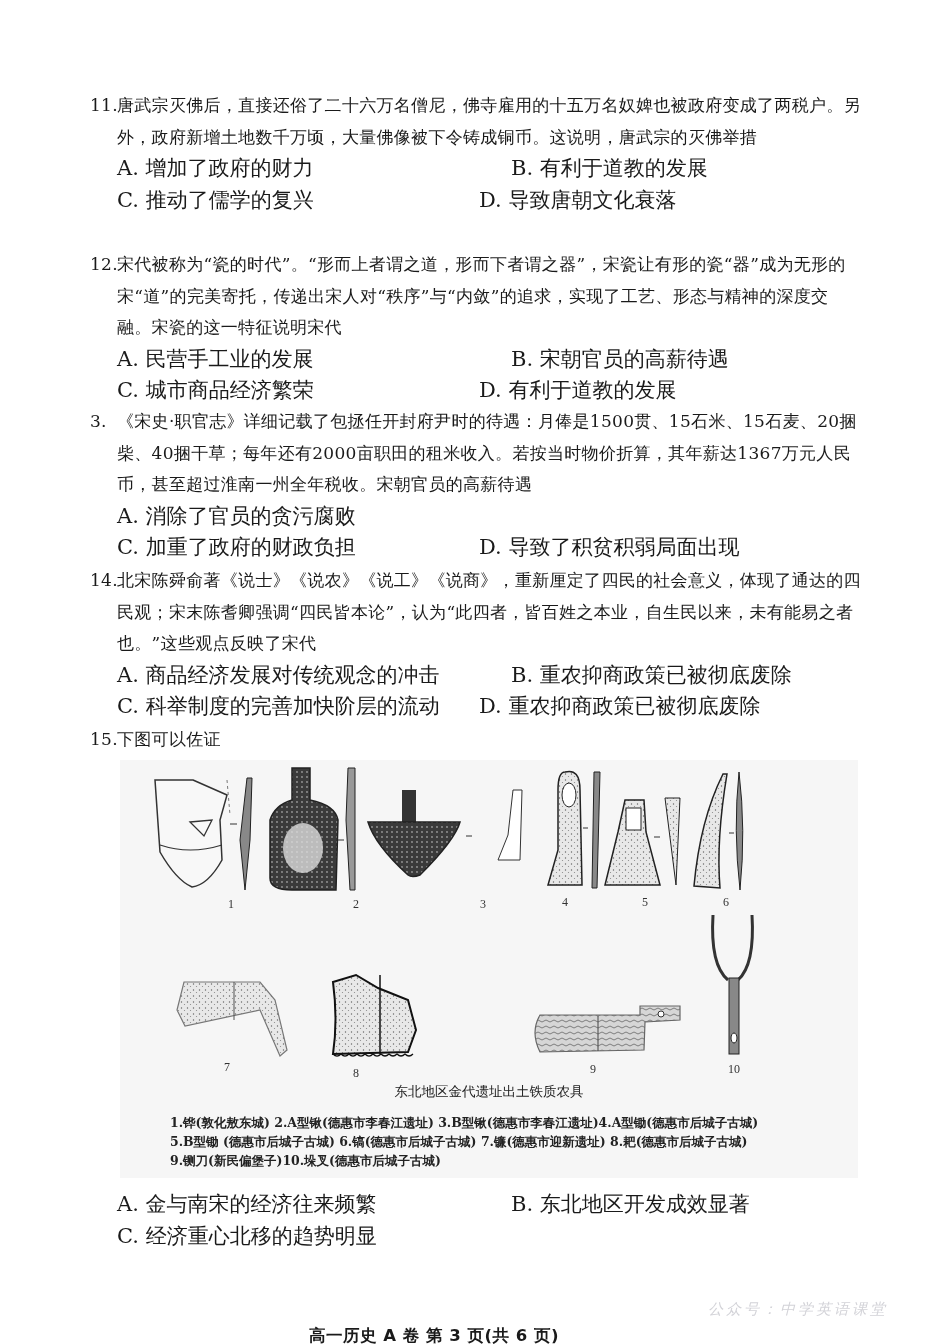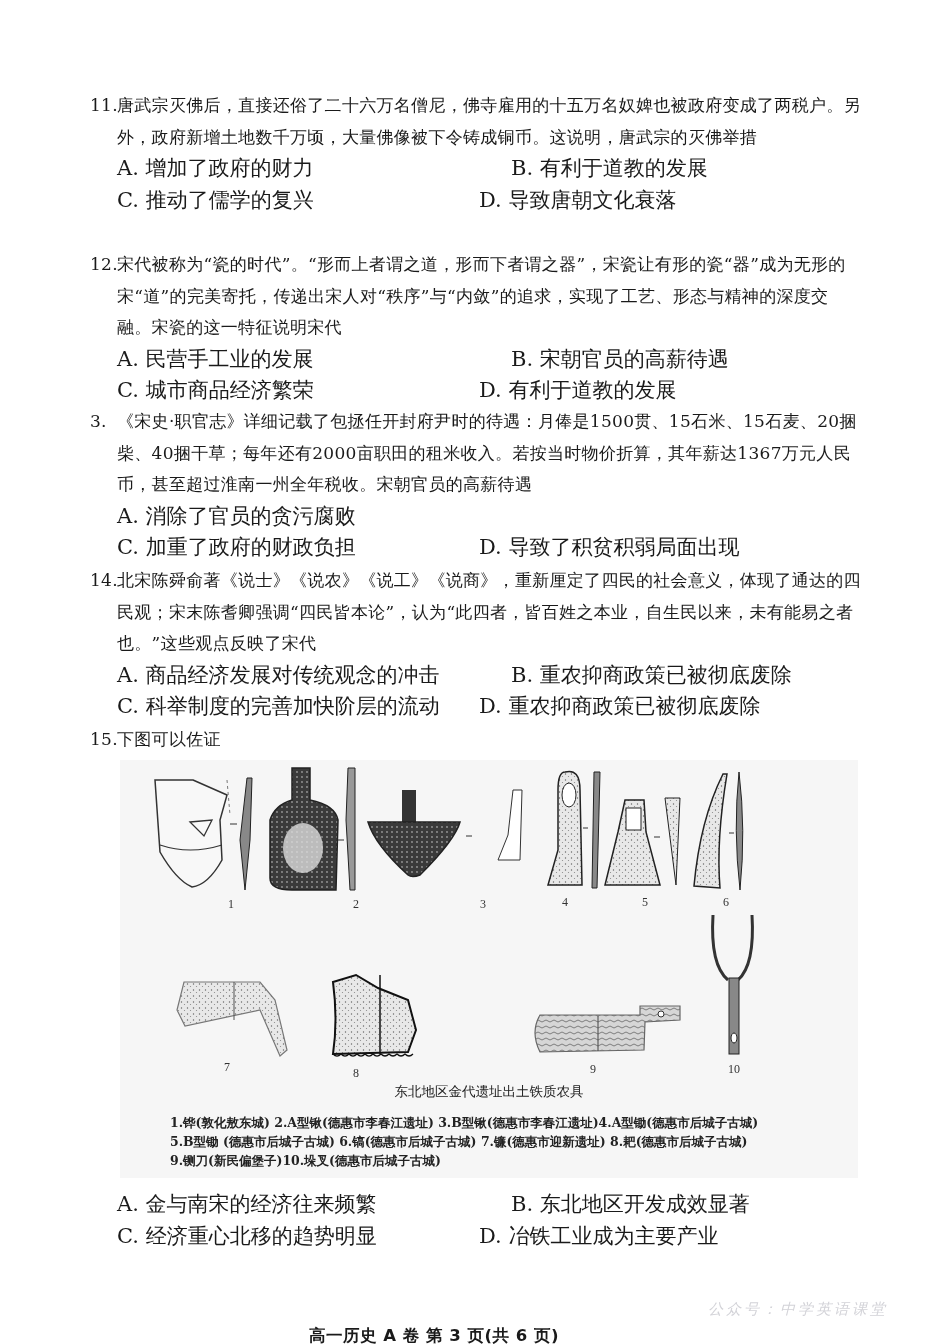--- a/index.html
+++ b/index.html
@@ -180,19 +180,18 @@
       <div>5.B型锄 (德惠市后城子古城)  6.镐(德惠市后城子古城) 7.镰(德惠市迎新遗址) 8.耙(德惠市后城子古城)</div>
       <div>9.铡刀(新民偏堡子)10.垛叉(德惠市后城子古城)</div>
     </div>
   </div>
 
   <div class="q" style="top:1189px;">
     <div class="opts">
       <span class="opt a">A. 金与南宋的经济往来频繁</span>
       <span class="opt b">B. 东北地区开发成效显著</span>
       <span class="opt c">C. 经济重心北移的趋势明显</span>
-      <span class="opt d">D. 冶铁工业成为主要产业</span>
     </div>
   </div>
 
   <div class="footer">高一历史 A 卷   第 3 页(共 6 页)</div>
   <div class="watermark">公众号：中学英语课堂</div>
 </div>
 
 </body></html>

